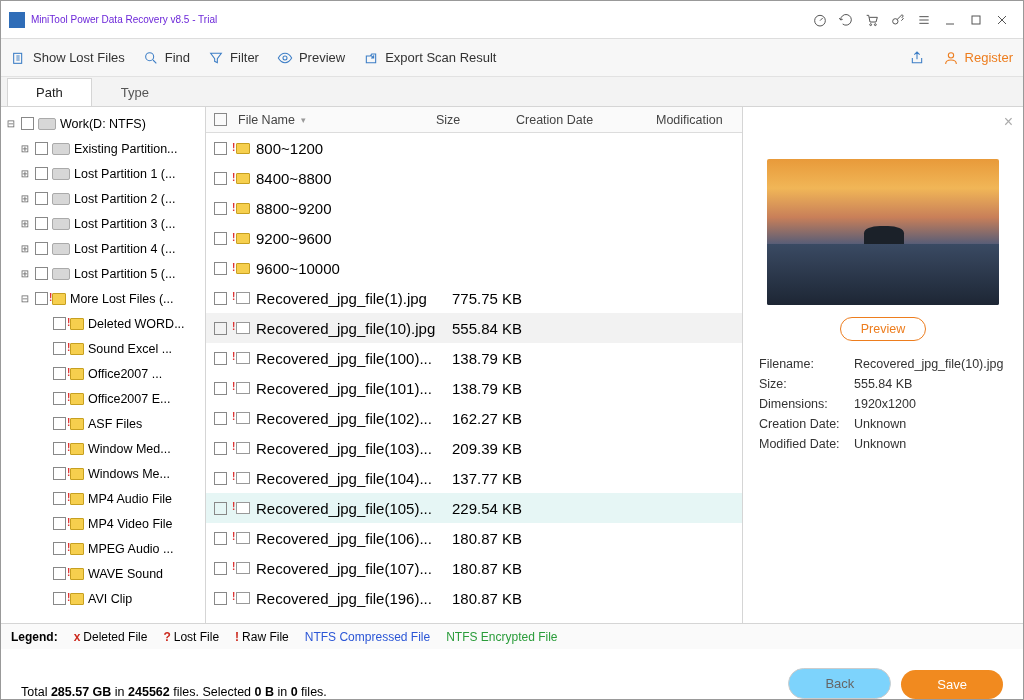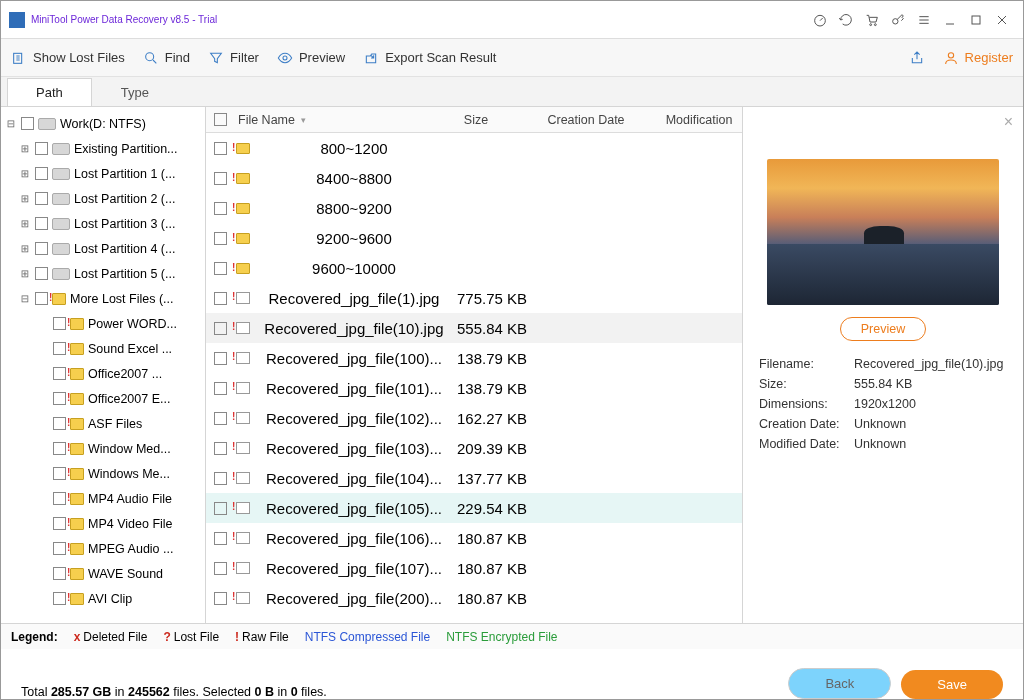--- a/index.html
+++ b/index.html
@@ -28,21 +28,21 @@
   .tree { width: 205px; border-right: 1px solid #d5d5d5; overflow-y: auto; font-size: 12.5px; padding: 4px 0; }
   .tree-row { display: flex; align-items: center; height: 25px; padding-left: 4px; white-space: nowrap; overflow: hidden; cursor: pointer; }
   .tree-row .exp { width: 12px; text-align: center; color: #666; font-size: 10px; }
   .tree-row .cb { width: 13px; height: 13px; border: 1px solid #888; margin: 0 4px; flex-shrink:0; }
   .tree-row .dicon { width: 18px; height: 12px; margin-right: 4px; flex-shrink:0; background:#d7d7d7; border:1px solid #aaa; border-radius:2px; }
   .tree-row .ficon { width: 14px; height: 12px; margin-right: 4px; flex-shrink:0; background:#f6cf4e; border:1px solid #c7a020; border-radius:1px; position:relative; }
   .tree-row .ficon::after{content:"!";position:absolute;left:-4px;top:-2px;color:#d33;font-size:10px;font-weight:bold;}
   .tree-row .label { overflow: hidden; text-overflow: ellipsis; }
   .indent1 { padding-left: 18px; } .indent2 { padding-left: 36px; }
   
-  .center { flex: 1; display: flex; flex-direction: column; border-right: 1px solid #d5d5d5; text-align: center; }
+  .center { flex: 1; display: flex; flex-direction: column; border-right: 1px solid #d5d5d5; }
   .listhead { height: 26px; display: flex; align-items: center; background: #fafafa; border-bottom: 1px solid #dcdcdc; font-size: 12.5px; color: #444; }
   .listhead .hcb { width: 28px; display:flex; justify-content:center; }
   .listhead .hcb .cb, .row .cb { width:13px;height:13px;border:1px solid #888; }
   .col-name { flex: 1; padding-left: 4px; display:flex;align-items:center;gap:4px;}
   .col-size { width: 80px; } .col-cdate { width: 140px; } .col-mdate { width: 86px; }
   .sort-caret{color:#999;font-size:9px;margin-left:2px;}
   .listbody { flex:1; overflow-y: scroll; font-size: 15px; }
   .row { height: 30px; display: flex; align-items: center; border-bottom: 0px; }
   .row.hover { background:#f2f2f2; } .row.sel { background:#e6f6f5; }
   .row .rcb { width:28px; display:flex; justify-content:center; }
@@ -233,21 +233,21 @@
       <div class="tree-row indent1">
         <span class="exp">⊟</span>
         <span class="cb"></span>
         <span class="ficon"></span>
         <span class="label">More Lost Files (...</span>
       </div>
       <div class="tree-row indent2">
         <span class="exp"></span>
         <span class="cb"></span>
         <span class="ficon"></span>
-        <span class="label">Power WORD...</span>
+        <span class="label">Deleted WORD...</span>
       </div>
       <div class="tree-row indent2">
         <span class="exp"></span>
         <span class="cb"></span>
         <span class="ficon"></span>
         <span class="label">Sound Excel ...</span>
       </div>
       <div class="tree-row indent2">
         <span class="exp"></span>
         <span class="cb"></span>
@@ -504,21 +504,21 @@
           <span class="rcdate"></span>
           <span class="rmdate"></span>
         </div>
         <div class="row ">
           <span class="rcb">
             <span class="cb"></span>
           </span>
           <span class="ricon">
             <span class="jpg"></span>
           </span>
-          <span class="rname">Recovered_jpg_file(200)...</span>
+          <span class="rname">Recovered_jpg_file(196)...</span>
           <span class="rsize">180.87 KB</span>
           <span class="rcdate"></span>
           <span class="rmdate"></span>
         </div>
       </div>
   </div>
 
   <div class="preview">
     <span class="close">×</span>
     <div class="thumb">

